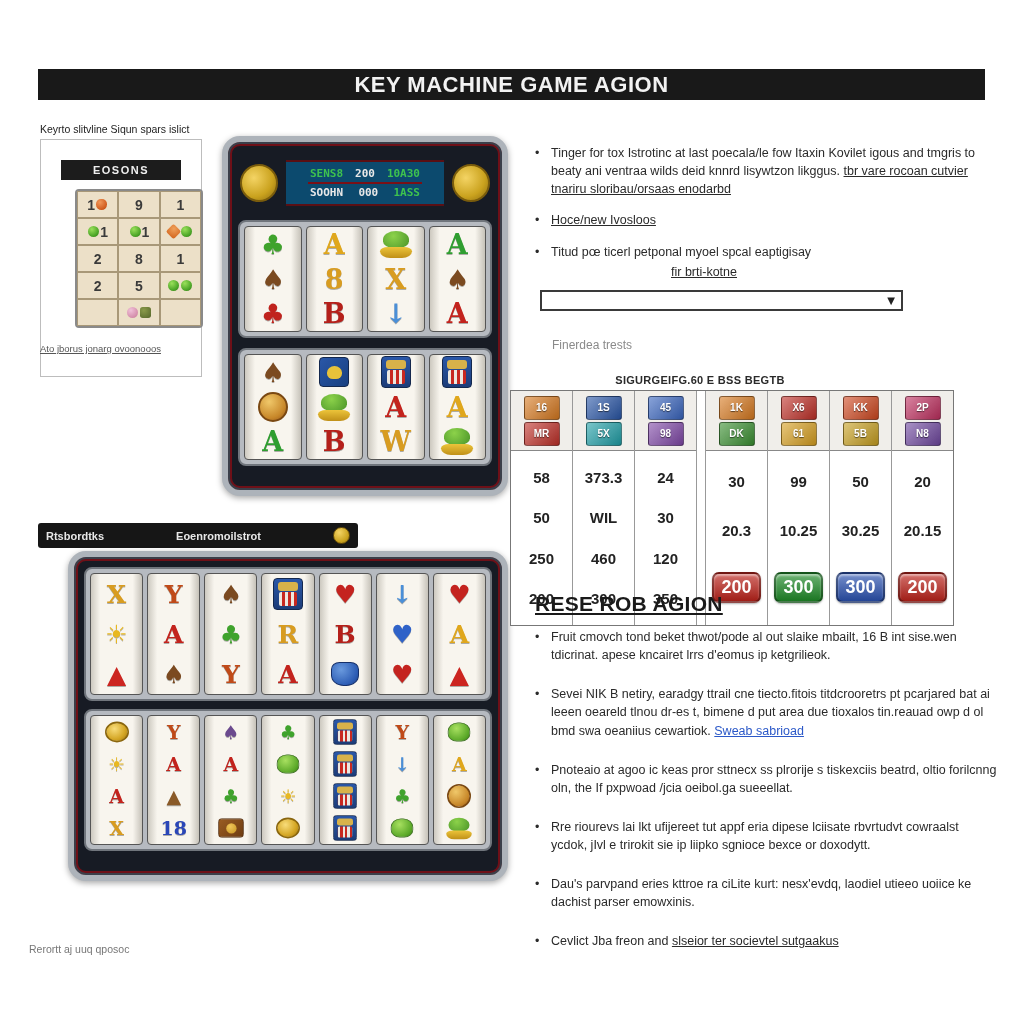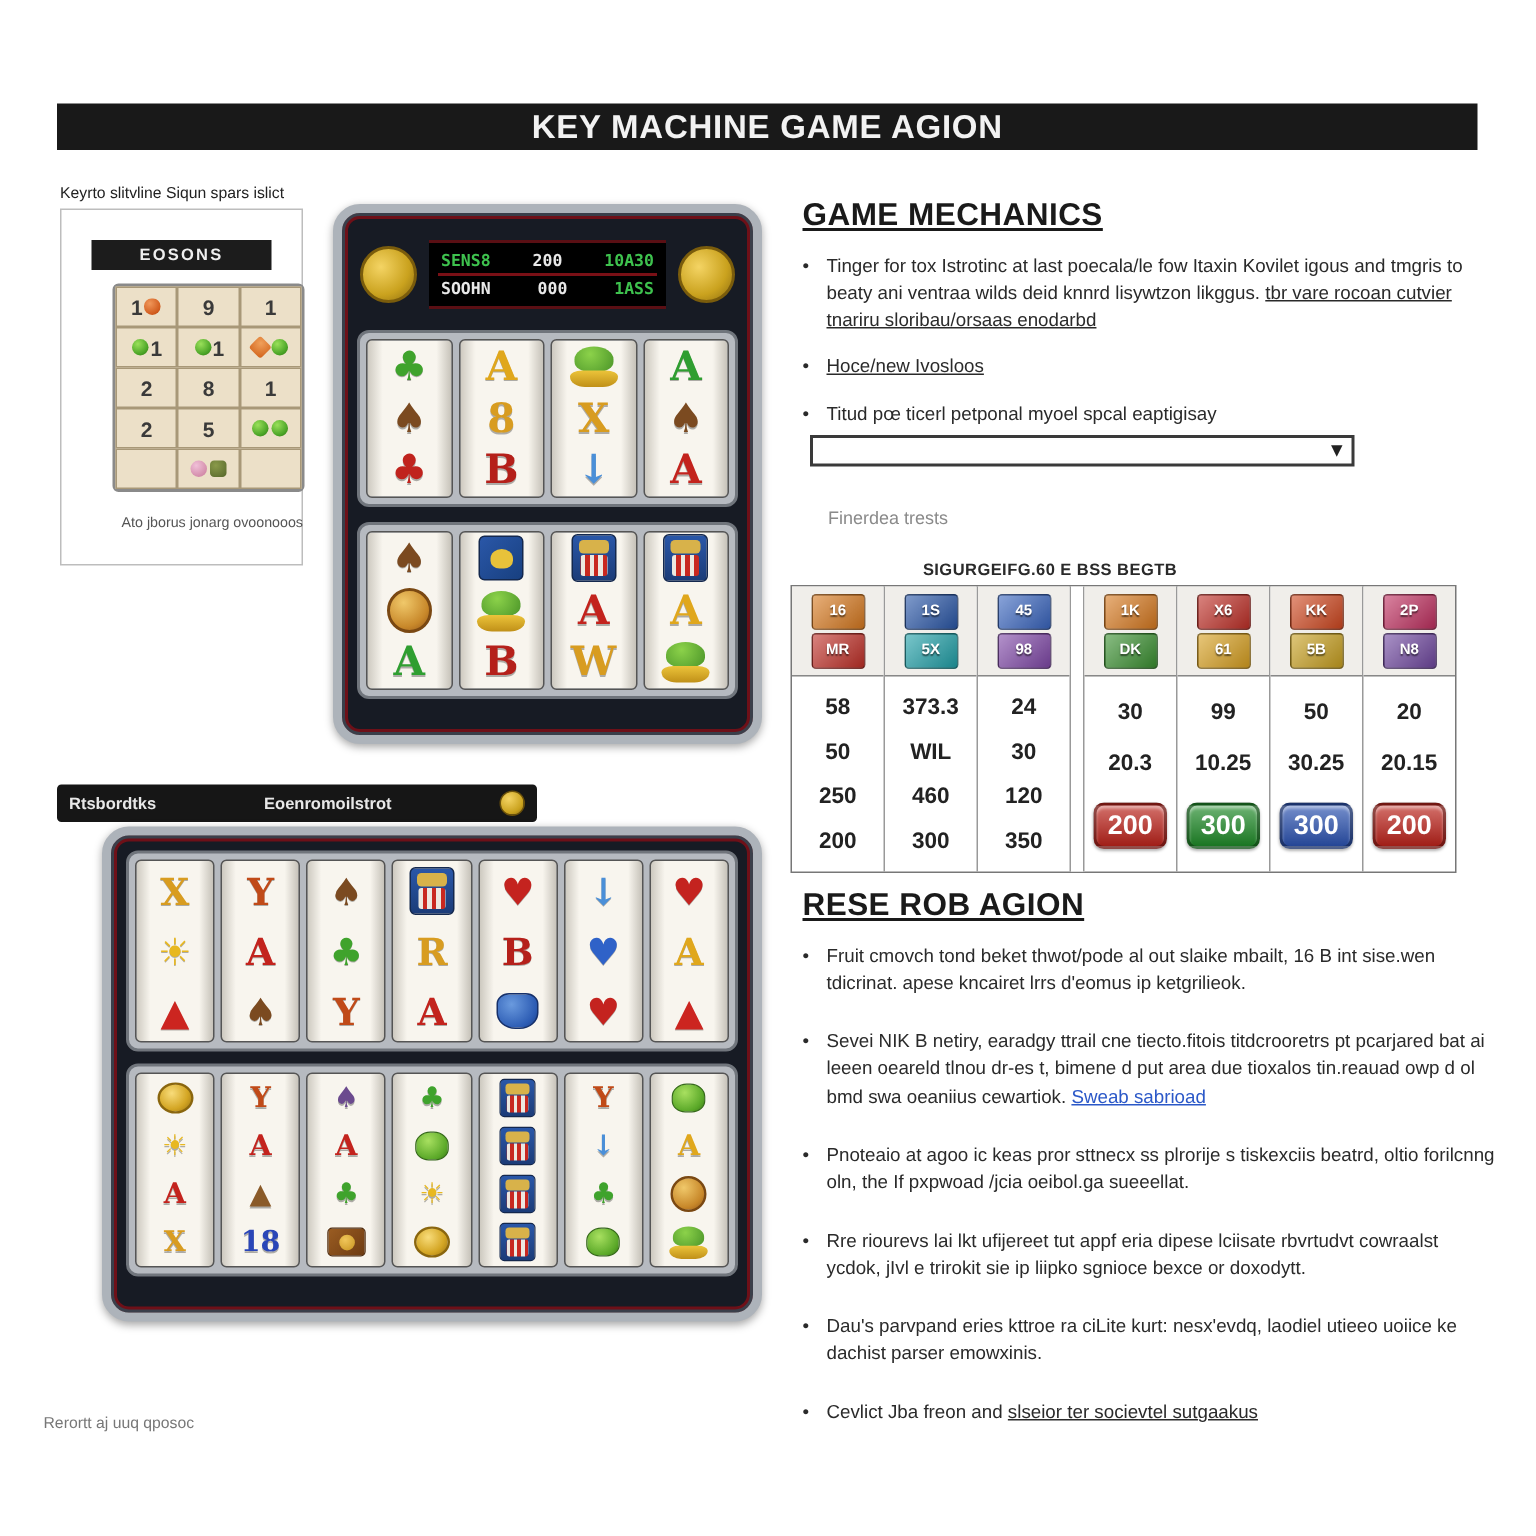--- a/index.html
+++ b/index.html
@@ -21,34 +21,34 @@
   .bonus-grid { margin:9px 4px 0 14px; width:128px; border:2px solid #8a8a8a; border-radius:4px;
     display:grid; grid-template-columns:repeat(3,1fr); background:#b9a888; }
   .bcell { height:27px; background:#ece0c8; border:1px solid #a89878; display:flex;
     align-items:center; justify-content:center; font-size:14px; font-weight:bold; color:#3a3a3a; }
   .dot { display:inline-block; width:11px; height:11px; border-radius:50%; margin:0 1px; vertical-align:-1px; }
   .dot-g { background:radial-gradient(circle at 35% 30%,#9ae05a,#4aa426 65%,#2e7014); }
   .dot-m { background:radial-gradient(circle at 35% 30%,#f0975a,#d05a1c 70%,#9a3c10); border-radius:45% 45% 50% 50%; }
   .dot-o { background:radial-gradient(circle at 35% 30%,#f0a05a,#d06018); border-radius:20%; transform:rotate(45deg); }
   .dot-p { background:radial-gradient(circle at 35% 30%,#f0c0d8,#c87898); }
   .dot-d { background:radial-gradient(circle at 35% 30%,#8a9a4a,#55662a); border-radius:25%; }
-  .cap-bottom { position:absolute; left:40px; top:343px; width:162px; text-align:right; font-size:9.5px; color:#555; }
+  .cap-bottom { position:absolute; left:40px; top:343px; width:162px; text-align:left; font-size:9.5px; color:#555;text-decoration:underline; }
 
   
   .machine { position:absolute; background:#171b24; border:6px solid #adb3ba; border-radius:18px;
     box-shadow: inset 0 0 0 2px #3a3f4a, inset 0 0 0 4px #6e1018, 0 2px 6px rgba(0,0,0,.35);
     padding:10px; }
   .machine1 { left:222px; top:136px; width:286px; height:360px; }
   .machine2 { left:68px; top:551px; width:440px; height:330px; }
 
   .m1-top { display:flex; align-items:center; gap:8px; height:54px; margin:4px 2px 10px; }
   .coin { width:38px; height:38px; border-radius:50%; flex:none;
     background:radial-gradient(circle at 35% 35%,#f4d464,#caa21e 60%,#8a6a10); border:2px solid #7a5c0c; }
-  .display { flex:1; background:#000000; border-top:2px solid #5a0f14; border-bottom:2px solid #5a0f14;
-    padding:3px 6px; display:flex; flex-direction:column; }
+  .display { flex:1; background:#0c4a6e; border-top:2px solid #5a0f14; border-bottom:2px solid #5a0f14;
+    padding:3px 22px; display:flex; flex-direction:column; }
   .disp-row { display:flex; justify-content:space-between; font-family:"DejaVu Sans Mono", monospace;
     font-size:11px; font-weight:bold; padding:2px 2px; }
   .disp-row:first-child { border-bottom:2px solid #7a1016; }
 
   .reelbox { background:#b6bac0; border-radius:8px; border:2px solid #70757c; padding:4px;
     display:flex; gap:4px; }
   .machine1 .reelbox { height:118px; }
   .machine1 .reelbox + .reelbox { margin-top:10px; }
   .machine2 .reelbox.top { height:134px; }
   .machine2 .reelbox.small { height:142px; margin-top:8px; }
@@ -112,21 +112,21 @@
   .dropdown { position:absolute; left:540px; top:290px; width:363px; height:21px;
     border:2px solid #3a3a3a; background:#fff; display:flex; align-items:center;
     justify-content:flex-end; padding-right:6px; cursor:pointer; }
   .chev { font-size:10px; color:#222; font-family:"DejaVu Sans",sans-serif; }
   .dd-caption { position:absolute; left:552px; top:338px; font-size:12px; color:#8a8a8a; }
 
   .pay-head { position:absolute; left:535px; top:347px; width:440px; }
   .pay-sub { position:absolute; left:535px; top:374px; width:330px; text-align:center;
     font-size:11px; font-weight:bold; color:#2a2a2a; letter-spacing:0.3px; }
 
-  .paytable { position:absolute; left:527px; top:390px; width:444px; height:192px;
+  .paytable { position:absolute; left:510px; top:390px; width:444px; height:236px;
     border:1.5px solid #777; background:#fff; display:flex; }
   .pt-col { flex:1; border-right:1px solid #999; display:flex; flex-direction:column; }
   .pt-col:last-child { border-right:none; }
   .pt-spacer { width:9px; border-right:1px solid #999; background:#fff; flex:none; }
   .pt-head { height:60px; border-bottom:1px solid #888; background:#f0eeea;
     display:flex; flex-direction:column; align-items:center; justify-content:center; gap:2px; }
   .ptile { width:36px; height:24px; border-radius:3px; color:#fff; font-size:10px; font-weight:bold;
     display:flex; align-items:center; justify-content:center; text-shadow:0 1px 1px rgba(0,0,0,.55);
     border:1px solid rgba(0,0,0,.35);
     background-image:linear-gradient(135deg, rgba(255,255,255,.4), rgba(0,0,0,.18)); }
@@ -496,21 +496,20 @@
             <div class="tile t-monkey"></div>
           </div>
           <div class="cell">
             <div class="tile t-bowl"></div>
           </div>
         </div>
       </div>
   </div>
 
   <div class="mech">
-    <div class="sec-head">GAME MECHANICS</div>
     <div class="bullets">
         <div class="bullet">
           <span class="marker">•</span>
           <span class="btext"><span>Tinger for tox Istrotinc at last poecala/le fow Itaxin Kovilet igous and tmgris to beaty ani ventraa wilds deid knnrd lisywtzon likggus. </span><span class="useg">tbr vare rocoan cutvier tnariru sloribau/orsaas enodarbd</span></span>
         </div>
         <div class="bullet">
           <span class="marker">•</span>
           <span class="btext"><span class="useg">Hoce/new Ivosloos</span></span>
         </div>
         <div class="bullet">

